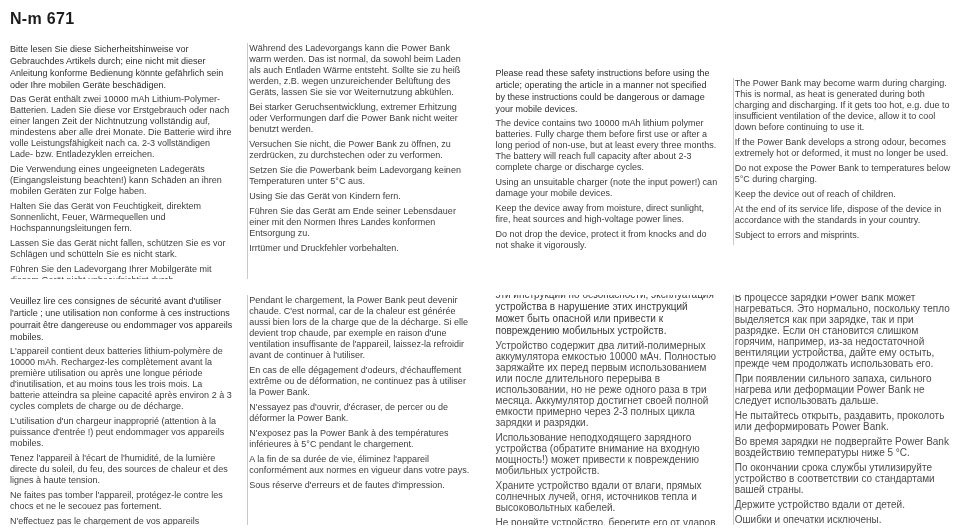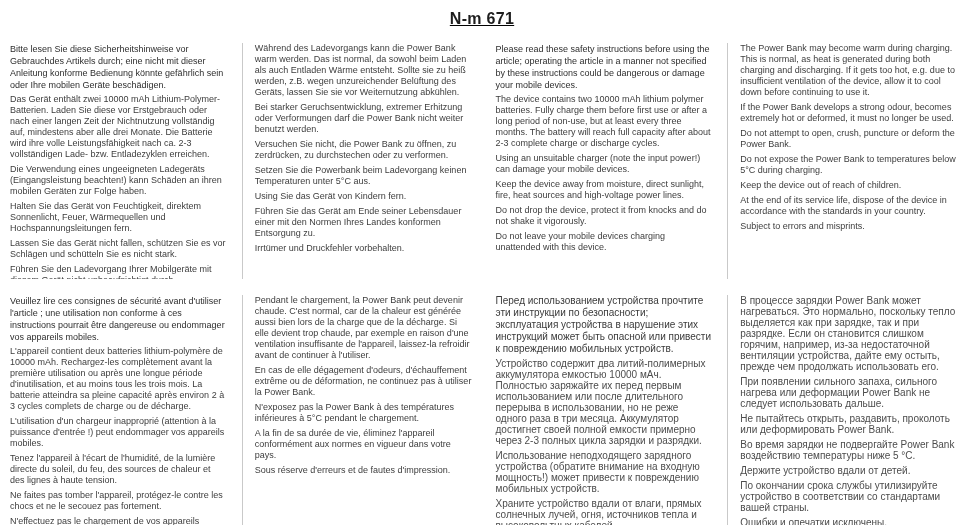--- a/index.html
+++ b/index.html
@@ -8,43 +8,42 @@
     width: 969px;
     height: 531px;
     box-sizing: border-box;
     padding: 10px 12px 0 10px;
     background: #ffffff;
     font-family: "Liberation Sans", "DejaVu Sans", sans-serif;
     overflow: hidden;
   }
   .header {
     height: 33px;
-    text-align: center;
+    text-align: left;
     padding-right: 3px;
-    text-decoration: underline;
   }
   .doc-code {
     font-size: 16px;
     font-weight: 700;
     color: #1d1d1d;
     letter-spacing: 0.3px;
   }
   .grid-row {
     display: flex;
     overflow: hidden;
   }
   .row-top { height: 236px; margin-bottom: 16px; }
   .row-bottom { height: 230px; }
   .pair { flex: 1 1 0; display: flex; min-width: 0; }
-  .pair + .pair { margin-left: 24px; }
+  .pair + .pair { margin-left: 24px; align-items: center; }
   .col { flex: 1 1 0; min-width: 0; }
   .col-first { padding-right: 7px; }
   .col-second {
     border-left: 1px solid #c9c9c9;
-    padding-left: 12px;
+    padding-left: 1px;
     margin-left: 8px;
   }
   .col p {
     margin: 0 0 4px 0;
     font-size: 9px;
     line-height: 11px;
     color: #3d3d3d;
   }
   .col p.intro {
     font-weight: 400;
@@ -84,26 +83,24 @@
         <p>Irrtümer und Druckfehler vorbehalten.</p>
       </div>
     </div>
     <div class="pair">
       <div class="col col-first" lang="en">
         <p class="intro">Please read these safety instructions before using the article; operating the article in a manner not specified by these instructions could be dangerous or damage your mobile devices.</p>
         <p>The device contains two 10000 mAh lithium polymer batteries. Fully charge them before first use or after a long period of non-use, but at least every three months. The battery will reach full capacity after about 2-3 complete charge or discharge cycles.</p>
         <p>Using an unsuitable charger (note the input power!) can damage your mobile devices.</p>
         <p>Keep the device away from moisture, direct sunlight, fire, heat sources and high-voltage power lines.</p>
         <p>Do not drop the device, protect it from knocks and do not shake it vigorously.</p>
-        <p>Do not leave your mobile devices charging unattended with this device.</p>
       </div>
       <div class="col col-second" lang="en">
         <p>The Power Bank may become warm during charging. This is normal, as heat is generated during both charging and discharging. If it gets too hot, e.g. due to insufficient ventilation of the device, allow it to cool down before continuing to use it.</p>
         <p>If the Power Bank develops a strong odour, becomes extremely hot or deformed, it must no longer be used.</p>
-        <p>Do not attempt to open, crush, puncture or deform the Power Bank.</p>
         <p>Do not expose the Power Bank to temperatures below 5°C during charging.</p>
         <p>Keep the device out of reach of children.</p>
         <p>At the end of its service life, dispose of the device in accordance with the standards in your country.</p>
         <p>Subject to errors and misprints.</p>
       </div>
     </div>
   </div>
 
   <div class="grid-row row-bottom">
     <div class="pair">
@@ -111,39 +108,40 @@
         <p class="intro">Veuillez lire ces consignes de sécurité avant d'utiliser l'article ; une utilisation non conforme à ces instructions pourrait être dangereuse ou endommager vos appareils mobiles.</p>
         <p>L'appareil contient deux batteries lithium-polymère de 10000 mAh. Rechargez-les complètement avant la première utilisation ou après une longue période d'inutilisation, et au moins tous les trois mois. La batterie atteindra sa pleine capacité après environ 2 à 3 cycles complets de charge ou de décharge.</p>
         <p>L'utilisation d'un chargeur inapproprié (attention à la puissance d'entrée !) peut endommager vos appareils mobiles.</p>
         <p>Tenez l'appareil à l'écart de l'humidité, de la lumière directe du soleil, du feu, des sources de chaleur et des lignes à haute tension.</p>
         <p>Ne faites pas tomber l'appareil, protégez-le contre les chocs et ne le secouez pas fortement.</p>
         <p>N'effectuez pas le chargement de vos appareils mobiles avec cet appareil sans surveillance.</p>
       </div>
       <div class="col col-second" lang="fr">
         <p>Pendant le chargement, la Power Bank peut devenir chaude. C'est normal, car de la chaleur est générée aussi bien lors de la charge que de la décharge. Si elle devient trop chaude, par exemple en raison d'une ventilation insuffisante de l'appareil, laissez-la refroidir avant de continuer à l'utiliser.</p>
         <p>En cas de elle dégagement d'odeurs, d'échauffement extrême ou de déformation, ne continuez pas à utiliser la Power Bank.</p>
+        <p>N'essayez pas d'ouvrir, d'écraser, de percer ou de déformer la Power Bank.</p>
         <p>N'exposez pas la Power Bank à des températures inférieures à 5°C pendant le chargement.</p>
         <p>A la fin de sa durée de vie, éliminez l'appareil conformément aux normes en vigueur dans votre pays.</p>
         <p>Sous réserve d'erreurs et de fautes d'impression.</p>
       </div>
     </div>
     <div class="pair">
       <div class="col col-first ru" lang="ru">
         <p class="intro">Перед использованием устройства прочтите эти инструкции по безопасности; эксплуатация устройства в нарушение этих инструкций может быть опасной или привести к повреждению мобильных устройств.</p>
         <p>Устройство содержит два литий-полимерных аккумулятора емкостью 10000 мАч. Полностью заряжайте их перед первым использованием или после длительного перерыва в использовании, но не реже одного раза в три месяца. Аккумулятор достигнет своей полной емкости примерно через 2-3 полных цикла зарядки и разрядки.</p>
         <p>Использование неподходящего зарядного устройства (обратите внимание на входную мощность!) может привести к повреждению мобильных устройств.</p>
         <p>Храните устройство вдали от влаги, прямых солнечных лучей, огня, источников тепла и высоковольтных кабелей.</p>
         <p>Не роняйте устройство, берегите его от ударов и не трясите его сильно.</p>
 
       </div>
       <div class="col col-second ru" lang="ru">
         <p>В процессе зарядки Power Bank может нагреваться. Это нормально, поскольку тепло выделяется как при зарядке, так и при разрядке. Если он становится слишком горячим, например, из-за недостаточной вентиляции устройства, дайте ему остыть, прежде чем продолжать использовать его.</p>
         <p>При появлении сильного запаха, сильного нагрева или деформации Power Bank не следует использовать дальше.</p>
         <p>Не пытайтесь открыть, раздавить, проколоть или деформировать Power Bank.</p>
         <p>Во время зарядки не подвергайте Power Bank воздействию температуры ниже 5 °C.</p>
+        <p>По окончании срока службы утилизируйте устройство в соответствии со стандартами вашей страны.</p>
         <p>Держите устройство вдали от детей.</p>
-        <p>По окончании срока службы утилизируйте устройство в соответствии со стандартами вашей страны.</p>
         <p>Ошибки и опечатки исключены.</p>
       </div>
     </div>
   </div>
 
 </div>
 
 </body></html>

